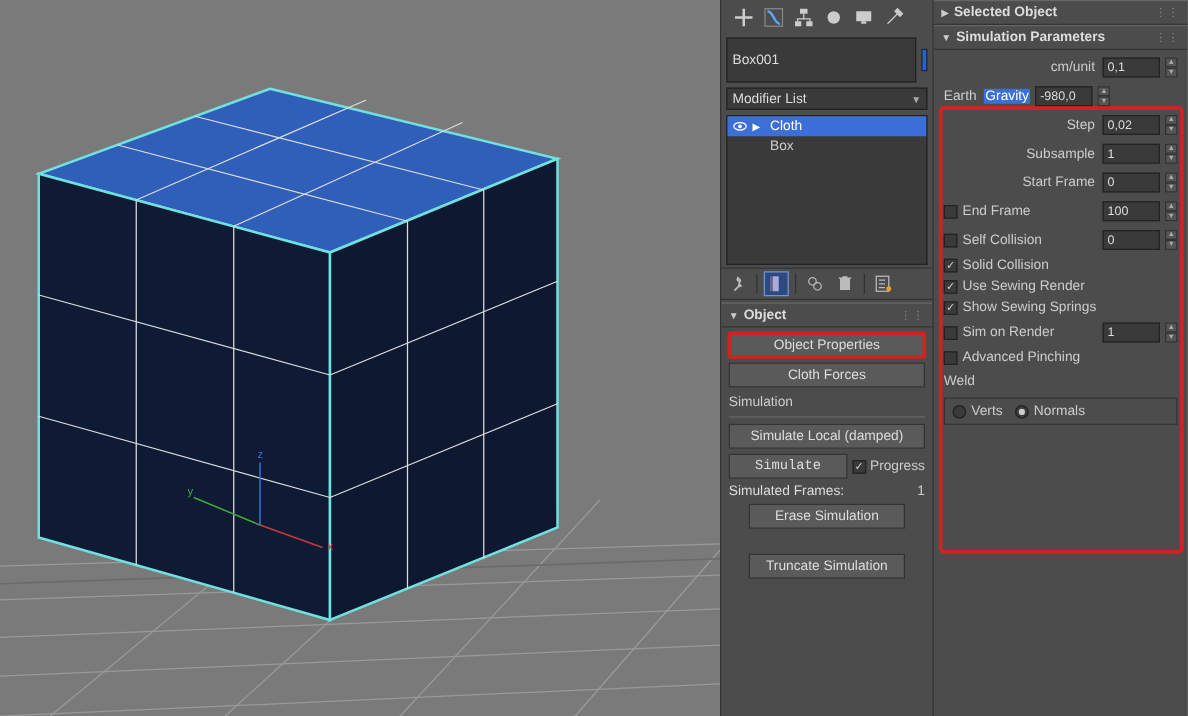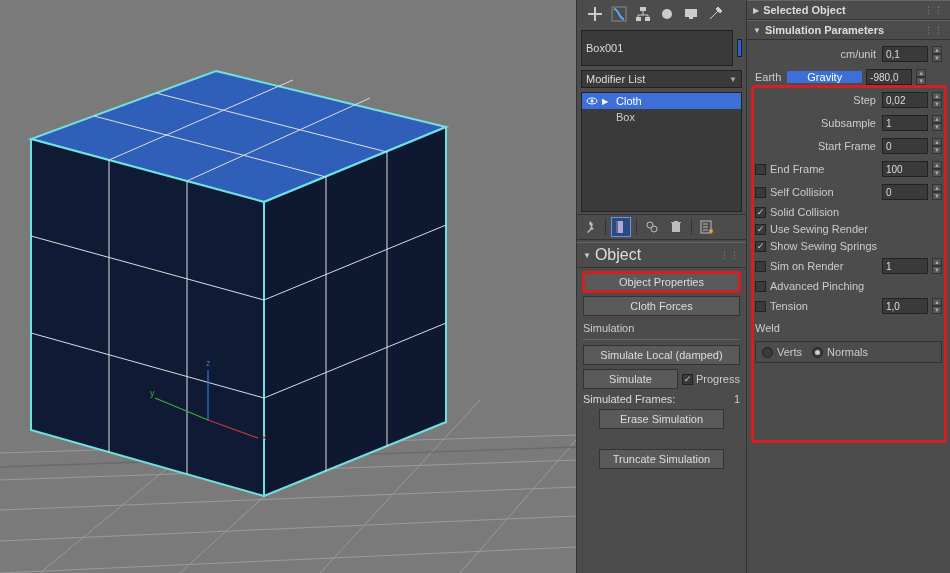--- a/index.html
+++ b/index.html
@@ -25,46 +25,46 @@
   .stack-item .eye { width: 12px; height: 10px; }
   .stack-item .tri { width: 10px; font-size: 8px; }
   .stack-item .txt { font-size: 11px; }
   .tool-row { display: flex; align-items: center; padding: 4px; gap: 6px; height: 26px; border-top: 1px solid #333; border-bottom: 1px solid #333; }
   .tico { width: 18px; height: 18px; display: flex; align-items:center; justify-content:center; color:#bbb; }
   .tico.sel { outline: 1px solid #6b94e0; background: #2c4a80; }
   .rollup { margin-top: 2px; }
   .rollup-head { background: #4c4c4c; border-top: 1px solid #666; border-bottom: 1px solid #333; padding: 3px 6px; display: flex; align-items: center; gap: 4px; }
   .rollup-head .car { font-size: 8px; }
   .rollup-head .dots { margin-left: auto; color: #888; font-size: 9px; letter-spacing: 1px; }
-  .rollup-head .tt { font-weight: normal; font-size: 16px; color:#ddd; }
+  .rollup-head .tt { font-weight: bold; font-size: 11px; color:#ddd; }
   .rollup-body { padding: 4px 6px; display: flex; flex-direction: column; gap: 4px; }
   .btn { background: #5a5a5a; border: 1px solid #333; color: #ddd; height: 20px; display:flex; align-items:center; justify-content:center; font-size: 11px; cursor: default; }
   .btn-half { width: 49%; }
   .group-head { font-size: 11px; color:#ccc; margin-top: 2px; }
   .hr { border-top: 1px solid #666; margin: 1px 0; }
   .inline { display: flex; align-items: center; gap: 4px; }
-  .inline .btn { flex: 1; }
+  .inline .btn { flex: 1; font-family: Liberation Mono, monospace; }
   .chk { display:flex; align-items:center; gap:3px; }
   .chkbox { width: 11px; height: 11px; border: 1px solid #222; background: #3a3a3a; display:flex; align-items:center; justify-content:center; font-size:9px; color:#ccc; }
   .frame-val { display:flex; align-items:center; gap:4px; }
   .val-lab { flex:1; font-size:11px; color:#ddd; }
 
   
   .right-panel { width: 204px; height: 573px; background: #4c4c4c; border-left: 1px solid #333; }
   .rollup-head2 { background: #4c4c4c; border-top: 1px solid #666; border-bottom: 1px solid #333; padding: 3px 6px; display: flex; align-items: center; gap: 4px; }
   .rollup-head2 .car { font-size: 8px; }
   .rollup-head2 .tt { font-weight: bold; font-size: 11px; color:#ddd; }
   .rollup-head2 .dots { margin-left:auto; color:#888; font-size:9px; letter-spacing: 1px;}
   .param-body { padding: 5px 8px; display:flex; flex-direction:column; gap: 5px; }
   .param-row { display:flex; align-items:center; gap:4px; height: 18px; }
   .param-row .plab { flex: 1; text-align: right; font-size: 11px; color:#ccc; padding-right:2px;}
   .spin { width: 46px; height: 16px; background:#3a3a3a; border:1px solid #222; color:#ddd; font-size:10px; padding:0 3px;}
   .spin-arrows { width: 10px; height: 16px; display:flex; flex-direction:column; }
   .spin-arrows div { width:10px; height:8px; background:#555; border:1px solid #333; font-size:6px; display:flex; align-items:center; justify-content:center; color:#aaa;}
-  .earth-bubble { background:#3c6fd8; color:#fff; padding: 0 20px; border-radius:1px; font-size:11px; }
+  .earth-bubble { background:#3c6fd8; color:#fff; padding: 0 1px; border-radius:1px; font-size:11px; }
   .chk2 { display:flex; align-items:center; gap:4px; font-size:11px; }
   .chk2 .box { width:11px; height:11px; border:1px solid #222; background:#3a3a3a; display:flex; align-items:center; justify-content:center; font-size:9px; color:#ccc;}
   .weld { border:1px solid #333; padding:4px 6px; margin-top:2px; display:flex; align-items:center; gap:10px; }
   .weld-head { font-size:11px; color:#ccc; margin-top:2px; }
   .radio { width:11px; height:11px; border-radius:50%; border:1px solid #222; background:#3a3a3a; display:flex; align-items:center; justify-content:center;}
   .radio.sel::after { content:""; width:5px; height:5px; border-radius:50%; background:#ccc;}
 
   
   .hl-red { outline: 3px solid #d32020; outline-offset: -2px; border-radius: 2px; }
   .hl-red-big { position:absolute; border: 3px solid #d32020; border-radius: 4px; pointer-events:none; }
@@ -366,31 +366,20 @@
           <div>▲</div>
           <div>▼</div>
         </div>
     </div>
 
     <div class="chk2">
         <span class="box"></span>
         <span>Advanced Pinching</span>
       </div>
 
-    <div class="param-row">
-      <span class="chk2">
-          <span class="box"></span>
-        </span>
-      <span class="plab" style="text-align:left; flex:1;">Tension</span>
-      <input class="spin" value="1,0" style="">
-      <div class="spin-arrows">
-          <div>▲</div>
-          <div>▼</div>
-        </div>
-    </div>
 
     <div class="weld-head">Weld</div>
     <div class="weld">
       <div style="display:flex; align-items:center; gap:4px;">
           <span class="radio"></span>
           <span>Verts</span>
         </div>
       <div style="display:flex; align-items:center; gap:4px;">
           <span class="radio sel"></span>
           <span>Normals</span>

